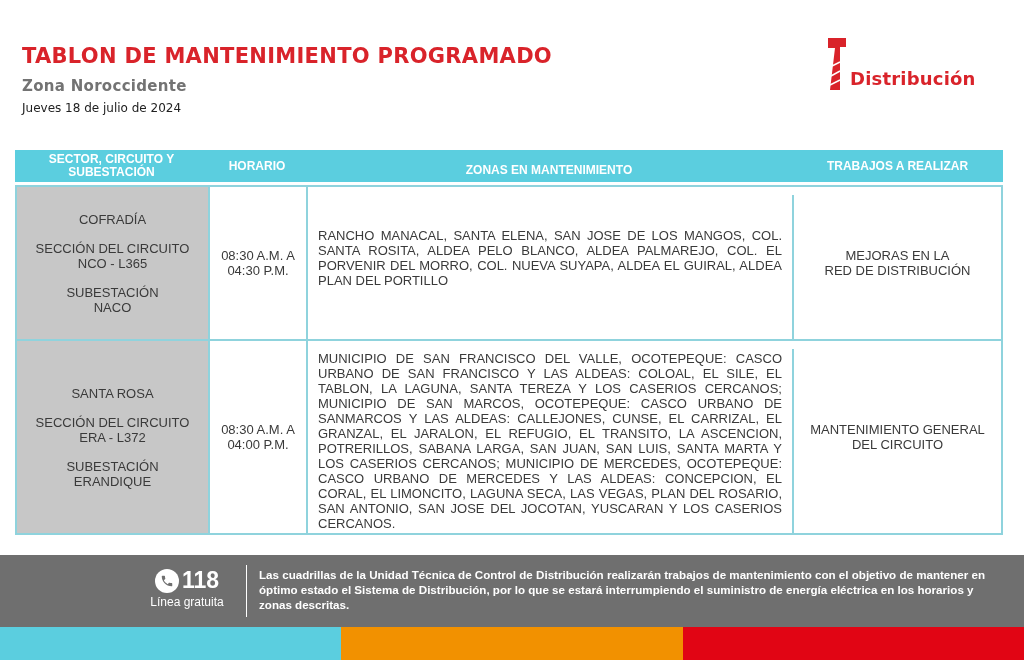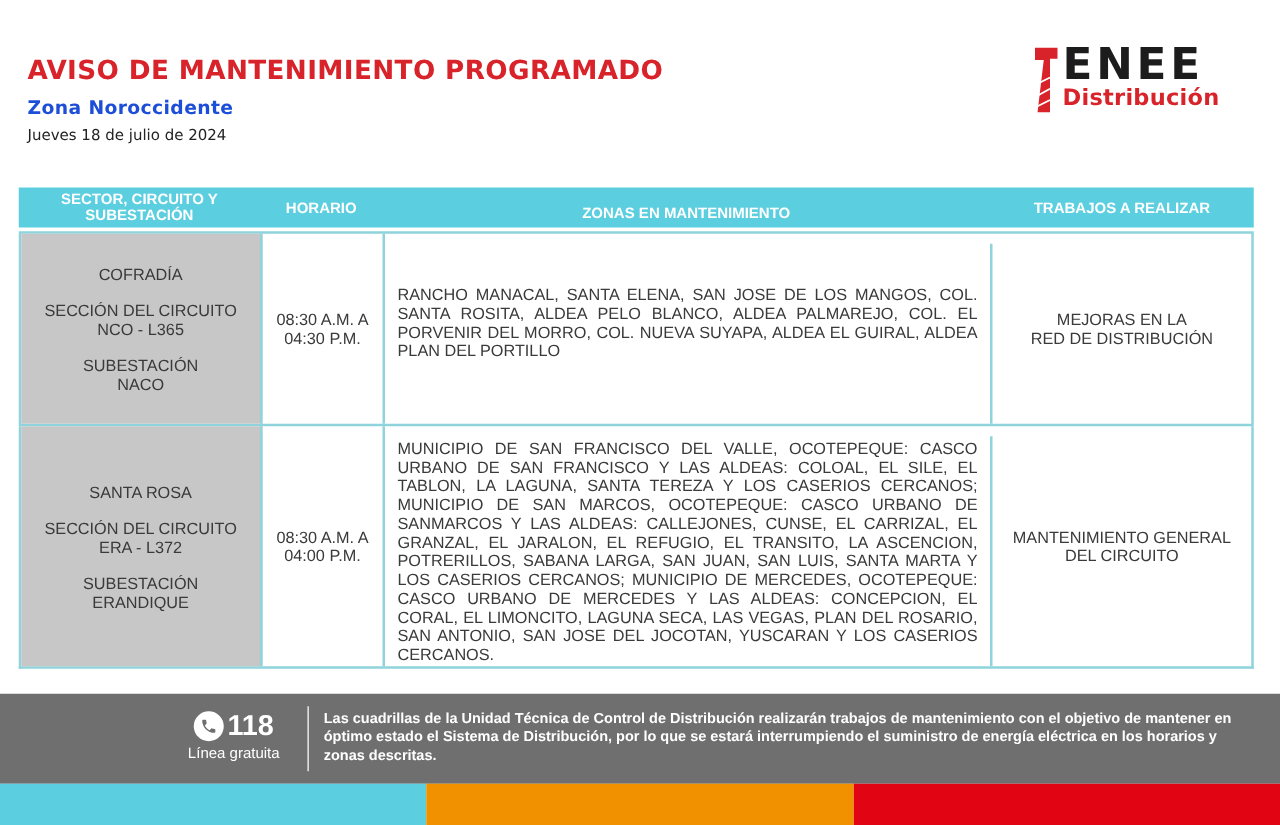--- a/index.html
+++ b/index.html
@@ -1,20 +1,20 @@
 <!DOCTYPE html>
 <html><head>
 <meta charset="utf-8">
 <style>
   * { box-sizing: border-box; margin: 0; padding: 0; }
   html, body { width: 1024px; height: 660px; background: #ffffff; overflow: hidden; }
   body { position: relative; font-family: "Liberation Sans", sans-serif; color: #3a3a3a; }
 
   .title { position: absolute; left: 22px; top: 44px; font-size: 21px; font-weight: bold; color: #d9232a; letter-spacing: 0.3px; font-family: "DejaVu Sans", sans-serif; }
-  .zone { position: absolute; left: 22px; top: 77px; font-size: 15px; font-weight: bold; color: #1d4ed8; font-family: "DejaVu Sans", sans-serif; letter-spacing: 0.3px; }
+  .zone { position: absolute; left: 22px; top: 77px; font-size: 15px; font-weight: bold; color: #737373; font-family: "DejaVu Sans", sans-serif; letter-spacing: 0.3px; }
   .date { position: absolute; left: 22px; top: 101px; font-size: 12px; color: #222; font-family: "DejaVu Sans", sans-serif; }
 
   .logo { position: absolute; left: 826px; top: 34px; width: 180px; height: 60px; }
   .logo .mark { position: absolute; left: 0; top: 4px; }
   .logo .enee { position: absolute; left: 24px; top: -2px; font-size: 35px; font-weight: bold; color: #1c1c1c; letter-spacing: 3px; font-family: "DejaVu Sans", sans-serif; }
   .logo .dist { position: absolute; left: 24px; top: 34px; font-size: 18px; font-weight: bold; color: #d9232a; font-family: "DejaVu Sans", sans-serif; letter-spacing: 0.2px; }
 
   .table { position: absolute; left: 15px; top: 150px; width: 988px; }
   .thead { display: flex; height: 32px; background: #5bcedf; color: #ffffff; font-weight: bold; font-size: 12px; }
   .thead div { display: flex; align-items: center; justify-content: center; text-align: center; line-height: 13px; }
@@ -40,32 +40,31 @@
   .phone .free { font-size: 12px; font-weight: normal; margin-top: 1px; }
   .divider { position: absolute; left: 246px; top: 10px; width: 1px; height: 52px; background: #ffffff; }
   .note { position: absolute; left: 259px; top: 12px; width: 730px; font-size: 11.6px; font-weight: bold; line-height: 15px; }
 
   .stripes { position: absolute; left: 0; top: 627px; width: 1024px; height: 33px; display: flex; }
   .stripes div { flex: 1; }
 </style>
 </head>
 <body>
 
-<div class="title">AVISO DE MANTENIMIENTO PROGRAMADO</div>
+<div class="title">TABLON DE MANTENIMIENTO PROGRAMADO</div>
 <div class="zone">Zona Noroccidente</div>
 <div class="date">Jueves 18 de julio de 2024</div>
 
 <div class="logo">
   <svg class="mark" width="22" height="52" viewBox="0 0 22 52">
     <polygon points="2,0 20,0 20,9 14,9 14,52 4,52 9,10 2,10" fill="#d9232a"></polygon>
     <line x1="6" y1="28" x2="14" y2="24" stroke="#ffffff" stroke-width="1.5"></line>
     <line x1="5" y1="38" x2="14" y2="33" stroke="#ffffff" stroke-width="1.5"></line>
     <line x1="4" y1="47" x2="14" y2="42" stroke="#ffffff" stroke-width="1.5"></line>
   </svg>
-  <div class="enee">ENEE</div>
   <div class="dist">Distribución</div>
 </div>
 
 <div class="table">
   <div class="thead">
     <div class="c1">SECTOR, CIRCUITO Y SUBESTACIÓN</div>
     <div class="c2">HORARIO</div>
     <div class="c3">ZONAS EN MANTENIMIENTO</div>
     <div class="c4">TRABAJOS A REALIZAR</div>
   </div>

